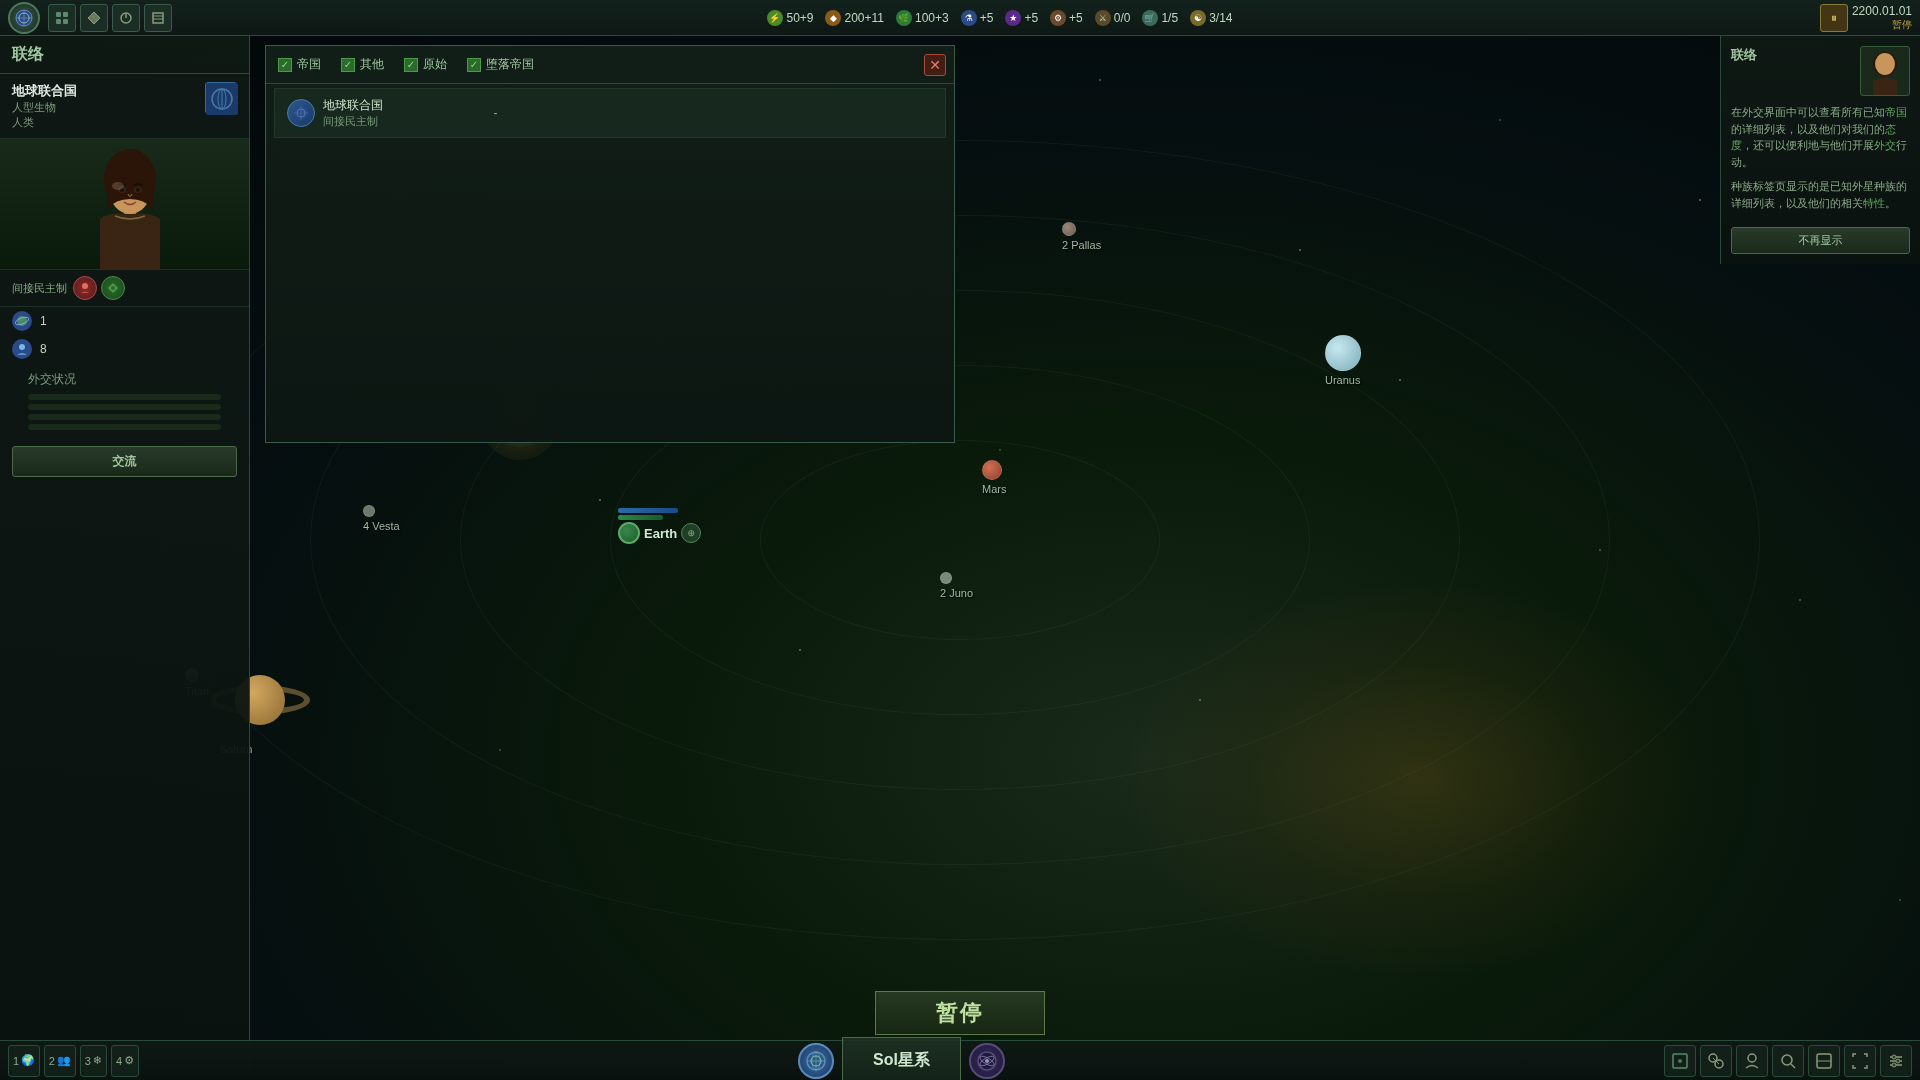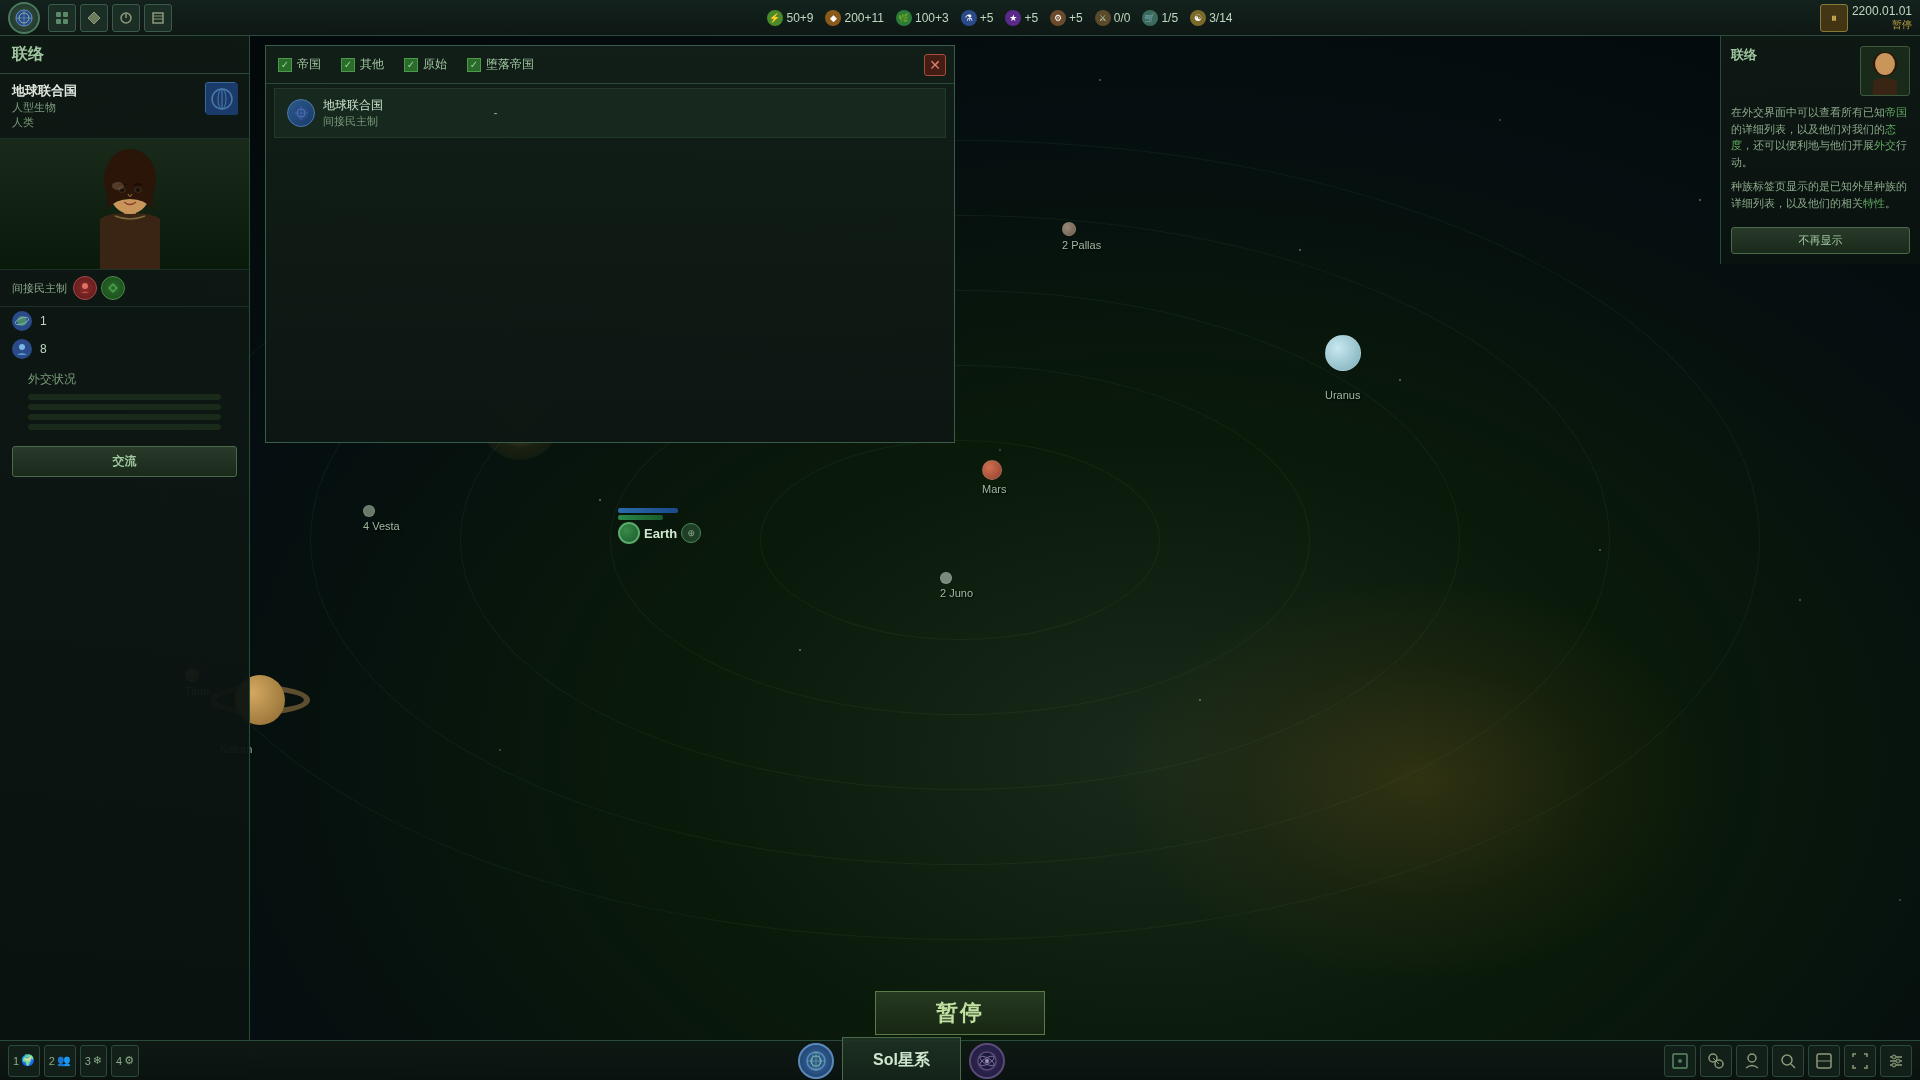--- a/index.html
+++ b/index.html
@@ -707,21 +707,21 @@
 <div class="solar-body" style="left:363px;top:505px;">
   <div class="planet-circle" style="width:12px;height:12px;background:#6a7a6a;"></div>
   <span class="planet-label">4 Vesta</span>
 </div>
 
 <div class="solar-body" style="left:1062px;top:222px;">
   <div class="planet-circle" style="width:14px;height:14px;background:radial-gradient(circle at 35% 35%, #9a8a7a, #6a5a4a);"></div>
   <span class="planet-label">2 Pallas</span>
 </div>
 
-<div class="solar-body" style="left:1325px;top:335px;gap:15px;">
+<div class="solar-body" style="left:1325px;top:335px;">
   <div class="planet-circle" style="width:36px;height:36px;background:radial-gradient(circle at 35% 35%, #c8e8f0, #7aacb8);"></div>
   <span class="planet-label">Uranus</span>
 </div>
 
 <div class="solar-body" style="left:982px;top:460px;">
   <div class="planet-circle" style="width:20px;height:20px;background:radial-gradient(circle at 35% 35%, #d07050, #904030);"></div>
   <span class="planet-label">Mars</span>
 </div>
 
 <div class="solar-body" style="left:940px;top:572px;">

